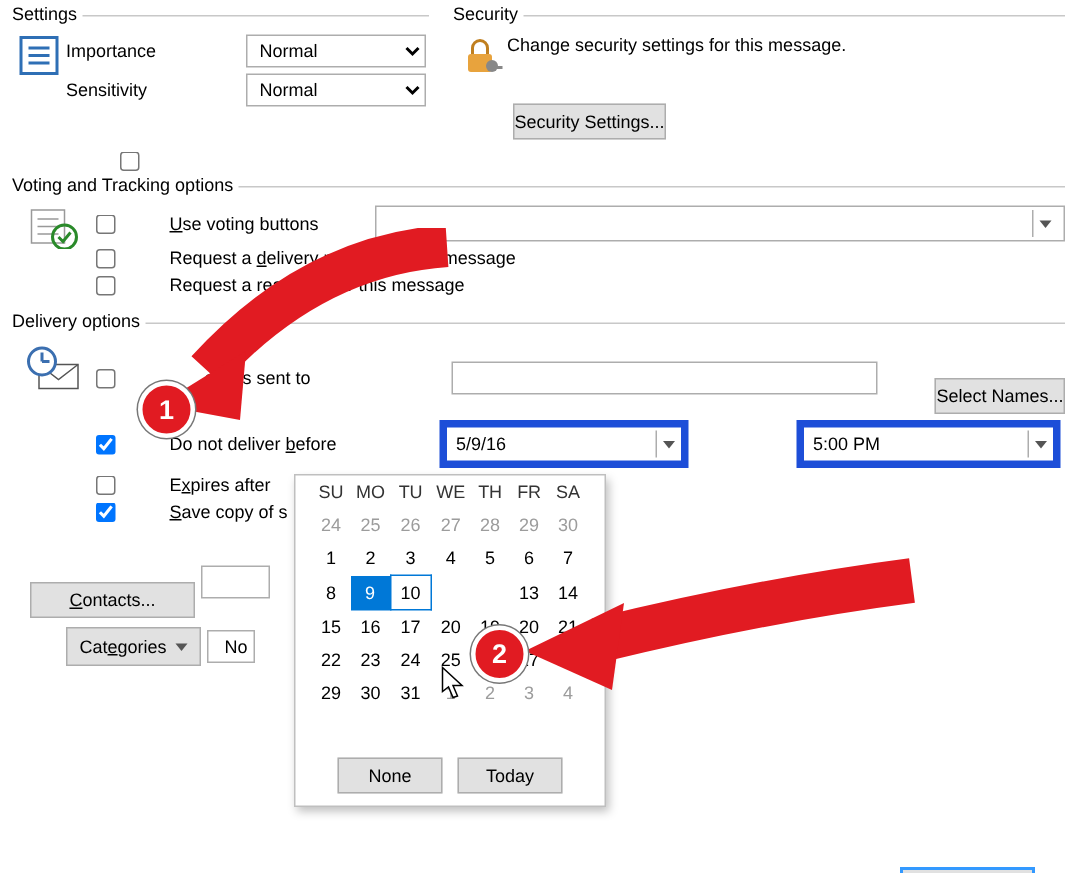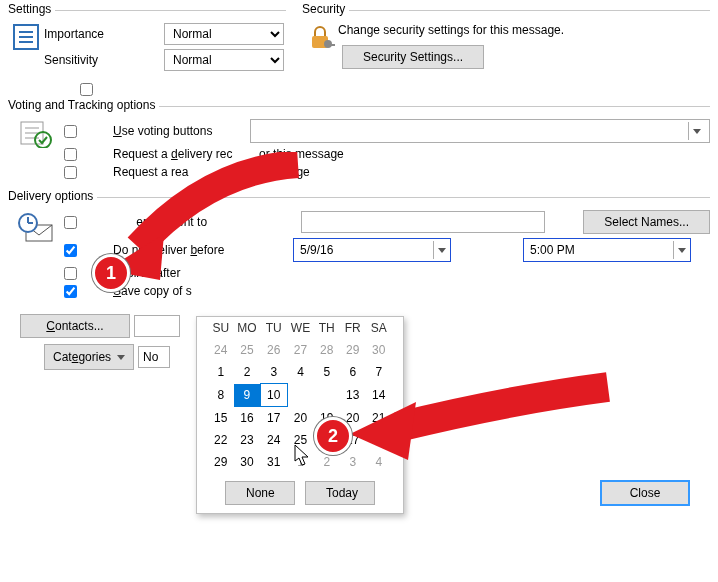--- a/index.html
+++ b/index.html
@@ -55,23 +55,24 @@
   input[type=checkbox] {
     width: 13px; height: 13px;
     margin: 0 6px 0 0;
     vertical-align: middle;
   }
 
   .btn {
     background: #e1e1e1;
     border: 1px solid #adadad;
     height: 24px;
-    padding: 0 20px;
+    padding: 0 0;
     font: inherit;
     cursor: pointer;
+    margin-top: 24px;
   }
 
   .wide-combo {
     flex: 1;
     height: 22px;
     border: 1px solid #adadad;
     background: #fff;
     margin-left: 8px;
     display: flex;
     align-items: center;
@@ -95,25 +96,26 @@
     width:0; height:0; border-top:4px solid transparent;
     border-bottom:4px solid transparent; border-right:5px solid #333;
   }
 
   .text-input {
     height: 20px;
     border: 1px solid #adadad;
     background: #fff;
     padding: 0 4px;
     font: inherit;
+    text-align: right;
   }
   .date-combo {
     width: 150px;
     height: 22px;
-    border: 1px solid #1d4ed8;
+    border: 5px solid #1d4ed8;
     background: #fff;
     display: inline-flex;
     align-items: center;
     padding: 0 0 0 6px;
     position: relative;
   }
   .date-combo.disabled { color:#a0a0a0; }
   .date-combo .val { flex:1; }
 
   

